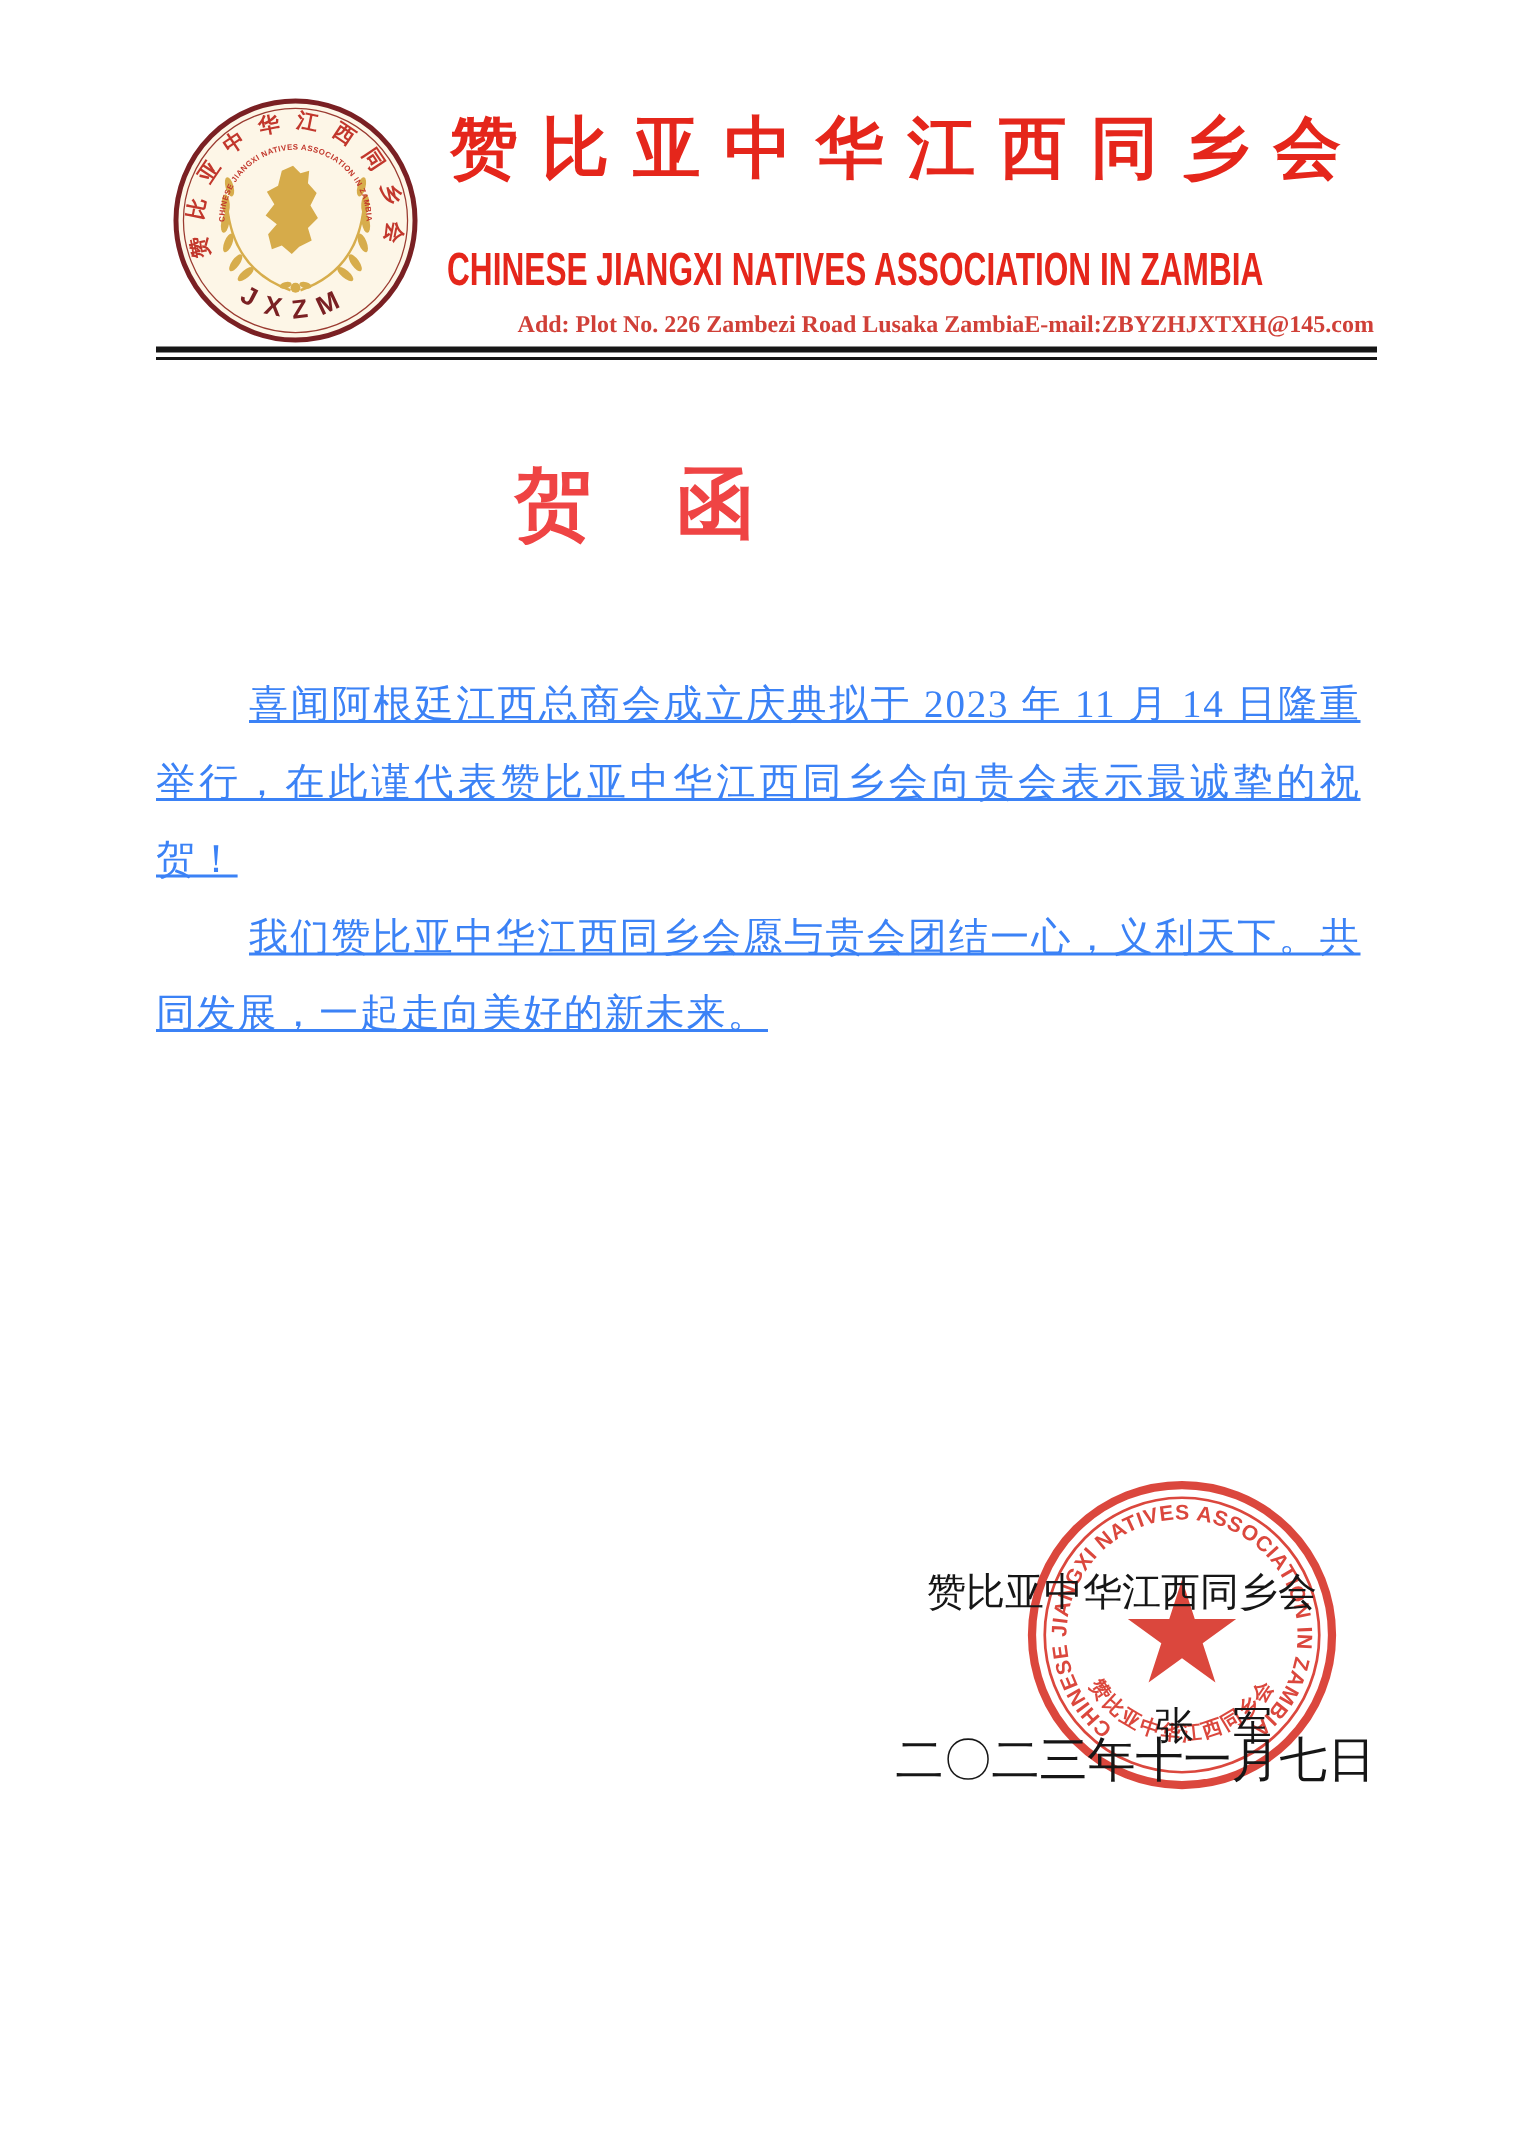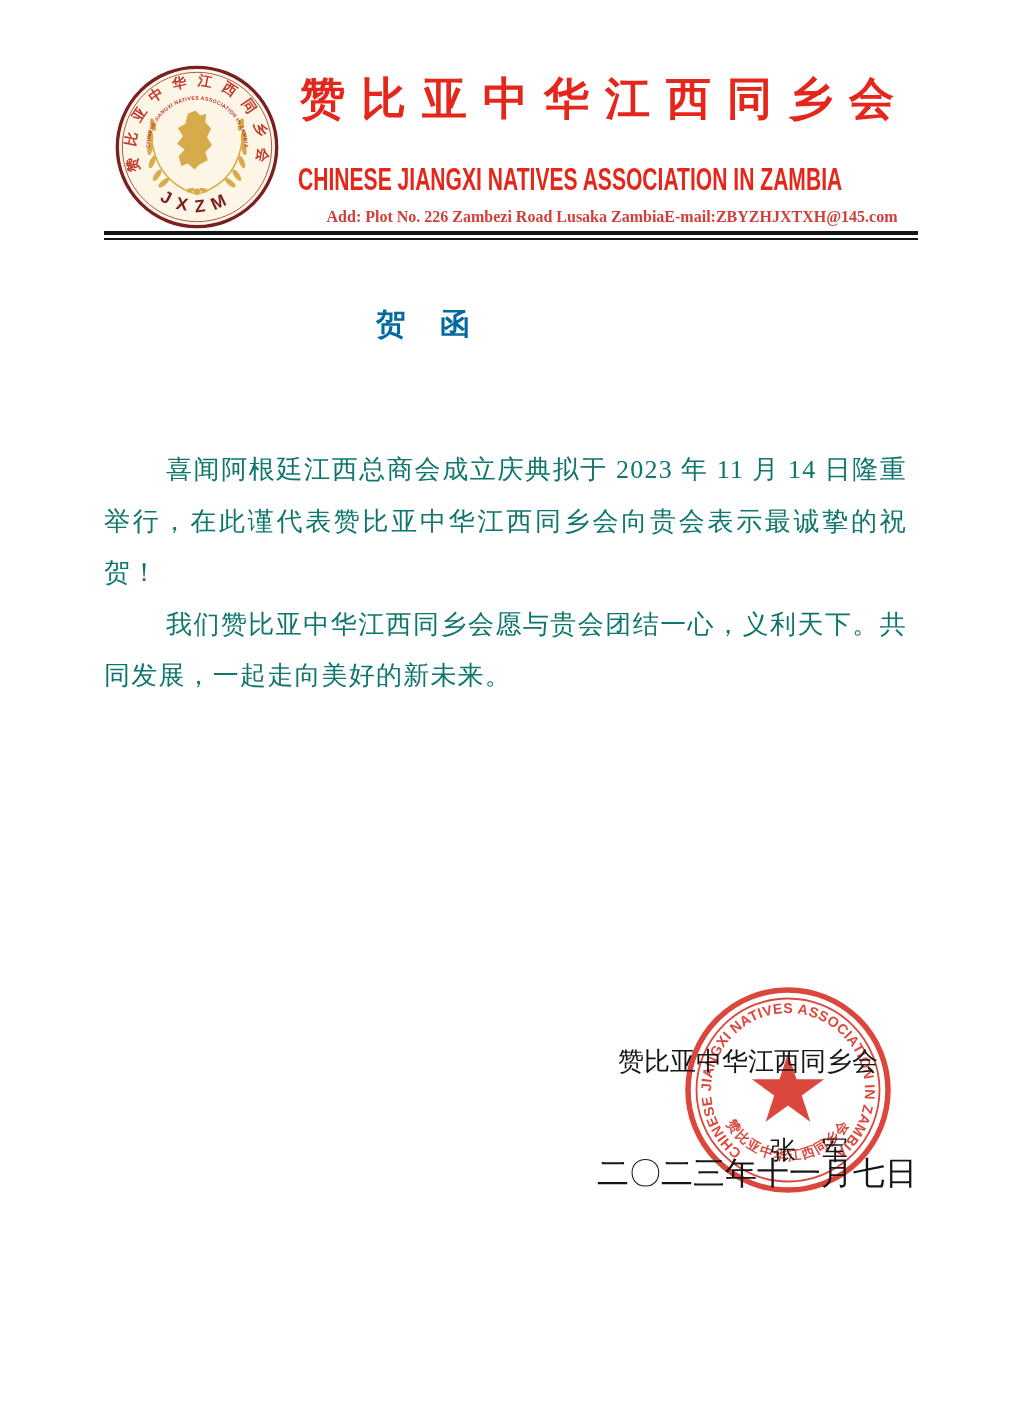--- a/index.html
+++ b/index.html
@@ -16,37 +16,37 @@
     font-size:45px; letter-spacing:16px; color:#e5261b; line-height:1;
   }
   .hdr-en {
     position:absolute; left:298px; top:164px; white-space:nowrap;
     font-family:"Liberation Sans","DejaVu Sans",sans-serif; font-weight:bold;
     font-size:31px; color:#e5261b; line-height:1;
     transform:scaleX(0.68); transform-origin:left center;
   }
   .hdr-addr {
     position:absolute; left:308px; top:207px; width:608px;
-    display:flex; justify-content:center;
+    display:flex; justify-content:flex-end;
     font-family:"Liberation Serif","DejaVu Serif",serif; font-weight:bold;
     font-size:16px; color:#d04038; line-height:1.2;
   }
   .divider {
     position:absolute; left:104px; top:231px; width:814px; height:3px;
     border-top:4px solid #161616; border-bottom:2px solid #161616;
   }
 
   
   .doc-title {
     position:absolute; left:0; top:306px; width:848px; text-align:center;
-    font-size:30px; font-weight:bold; color:#0369a1; letter-spacing:2px; line-height:1.2;
+    font-size:52px; font-weight:bold; color:#ef4444; letter-spacing:2px; line-height:1.2;
   }
   .body-text {
     position:absolute; left:104px; top:444px; width:803px;
-    font-size:26px; line-height:51.5px; color:#0f766e; text-align:justify;
+    font-size:26px; line-height:51.5px; color:#3b82f6; text-align:justify;text-decoration:underline;
   }
   .body-text p { margin:0; text-indent:62px; letter-spacing:1.2px; }
 
   
   .sig { position:absolute; white-space:nowrap; font-size:26px; color:#161616; z-index:3; line-height:1.2; }
   .sig-org  { top:1046px; right:146px; }
   .sig-name { top:1103px; right:176px;margin-top:32px; }
   .sig-date { top:1154px; right:107px; font-size:32px; }
 
   

